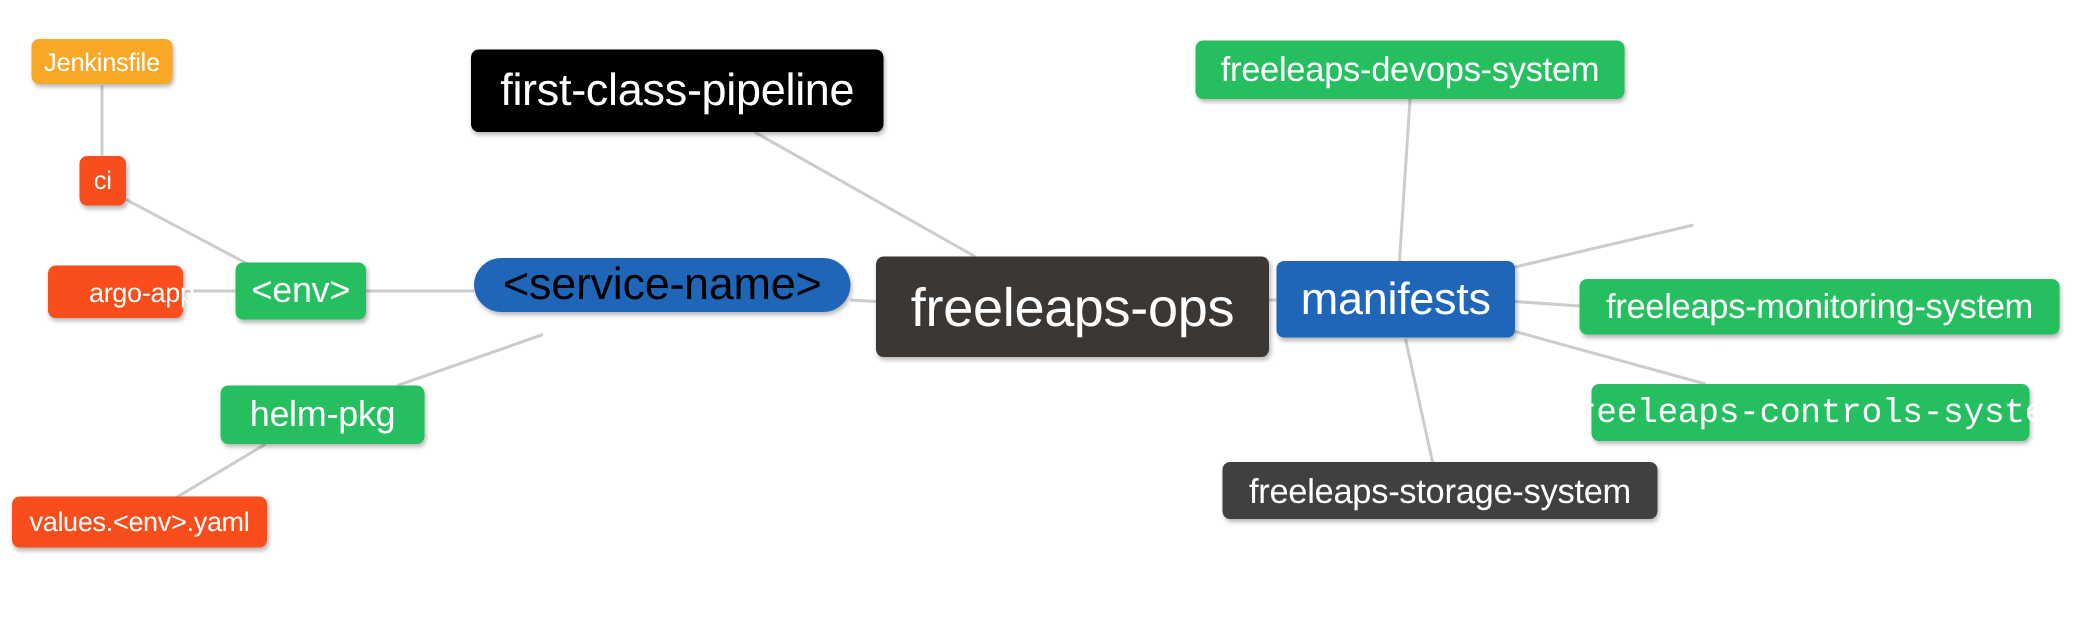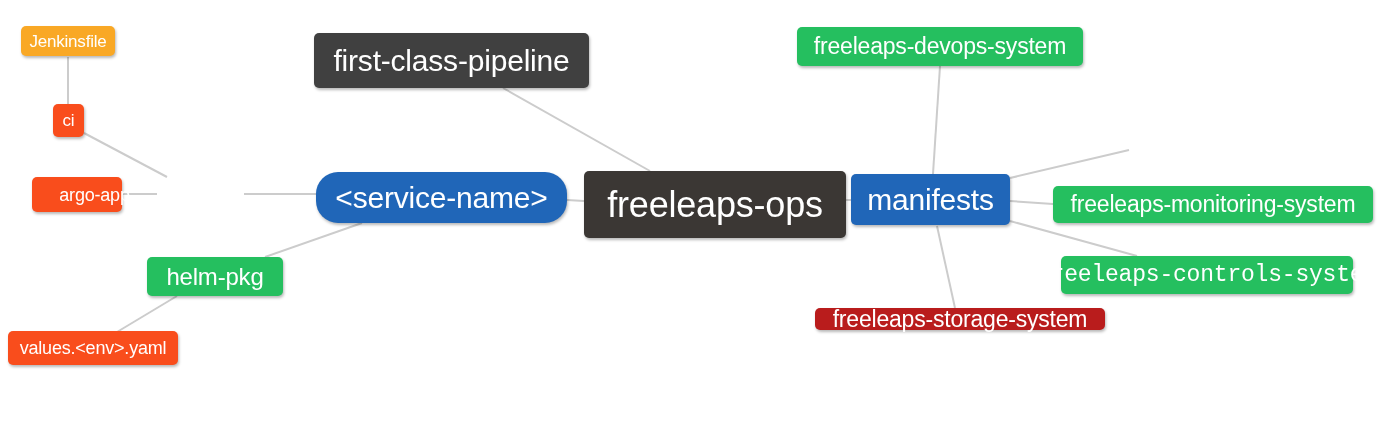--- a/index.html
+++ b/index.html
@@ -53,23 +53,24 @@
       <line x1="846" y1="200" x2="851" y2="200" stroke="#cccccc" stroke-width="2"></line>
       <line x1="940" y1="66" x2="933" y2="174" stroke="#cccccc" stroke-width="2"></line>
       <line x1="1010" y1="178" x2="1129" y2="150" stroke="#cccccc" stroke-width="2"></line>
       <line x1="1010" y1="201" x2="1053" y2="204" stroke="#cccccc" stroke-width="2"></line>
       <line x1="1010" y1="221" x2="1137" y2="256" stroke="#cccccc" stroke-width="2"></line>
       <line x1="937" y1="226" x2="955" y2="308" stroke="#cccccc" stroke-width="2"></line>
     </svg>
 <div class="node" style="left: 21px; top: 26px; width: 94px; height: 30px; font-size: 17px; background: rgb(249, 168, 37); color: rgb(255, 255, 255);">Jenkinsfile</div>
     <div class="node" style="left: 53px; top: 104px; width: 31px; height: 33px; font-size: 17px; background: rgb(249, 77, 28); color: rgb(255, 255, 255);">ci</div>
     <div class="node" style="left: 32px; top: 177px; width: 90px; height: 35px; font-size: 18px; background: rgb(249, 77, 28); color: rgb(255, 255, 255); padding-left: 35px;">argo-app</div>
+    <div class="node" style="left: 157px; top: 175px; width: 87px; height: 38px; font-size: 24px; background: rgb(37, 191, 95); color: rgb(255, 255, 255);">&lt;env&gt;</div>
     <div class="node" style="left: 147px; top: 257px; width: 136px; height: 39px; font-size: 24px; background: rgb(37, 191, 95); color: rgb(255, 255, 255);">helm-pkg</div>
     <div class="node" style="left: 8px; top: 331px; width: 170px; height: 34px; font-size: 18px; background: rgb(249, 77, 28); color: rgb(255, 255, 255);">values.&lt;env&gt;.yaml</div>
-    <div class="node" style="left: 314px; top: 33px; width: 275px; height: 55px; font-size: 30px; background: #404040; color: rgb(255, 255, 255);">first-class-pipeline</div>
-    <div class="node" style="left: 316px; top: 172px; width: 251px; height: 51px; font-size: 30px; background: rgb(32, 102, 184); color: #ffffff; border-radius: 22px;">&lt;service-name&gt;</div>
+    <div class="node" style="left: 314px; top: 33px; width: 275px; height: 55px; font-size: 30px; background: #000000; color: rgb(255, 255, 255);">first-class-pipeline</div>
+    <div class="node" style="left: 316px; top: 172px; width: 251px; height: 36px; font-size: 30px; background: rgb(32, 102, 184); color: #000000; border-radius: 22px;">&lt;service-name&gt;</div>
     <div class="node" style="left: 584px; top: 171px; width: 262px; height: 67px; font-size: 36px; background: rgb(59, 55, 52); color: rgb(255, 255, 255);">freeleaps-ops</div>
     <div class="node" style="left: 851px; top: 174px; width: 159px; height: 51px; font-size: 30px; background: rgb(32, 102, 184); color: rgb(255, 255, 255);">manifests</div>
     <div class="node" style="left: 797px; top: 27px; width: 286px; height: 39px; font-size: 23px; background: rgb(37, 191, 95); color: rgb(255, 255, 255);">freeleaps-devops-system</div>
     <div class="node" style="left: 1053px; top: 186px; width: 320px; height: 37px; font-size: 23px; background: rgb(37, 191, 95); color: rgb(255, 255, 255);">freeleaps-monitoring-system</div>
     <div class="node" style="left: 1061px; top: 256px; width: 292px; height: 38px; font-size: 23px; background: rgb(37, 191, 95); color: rgb(255, 255, 255); font-family: Liberation Mono, monospace;">freeleaps-controls-system</div>
-    <div class="node" style="left: 815px; top: 308px; width: 290px; height: 22px; font-size: 23px; background: #b91c1c; color: rgb(255, 255, 255);">freeleaps-storage-system</div>
+    <div class="node" style="left: 815px; top: 308px; width: 290px; height: 38px; font-size: 23px; background: #404040; color: rgb(255, 255, 255);">freeleaps-storage-system</div>
   </div>
 
 </body></html>

